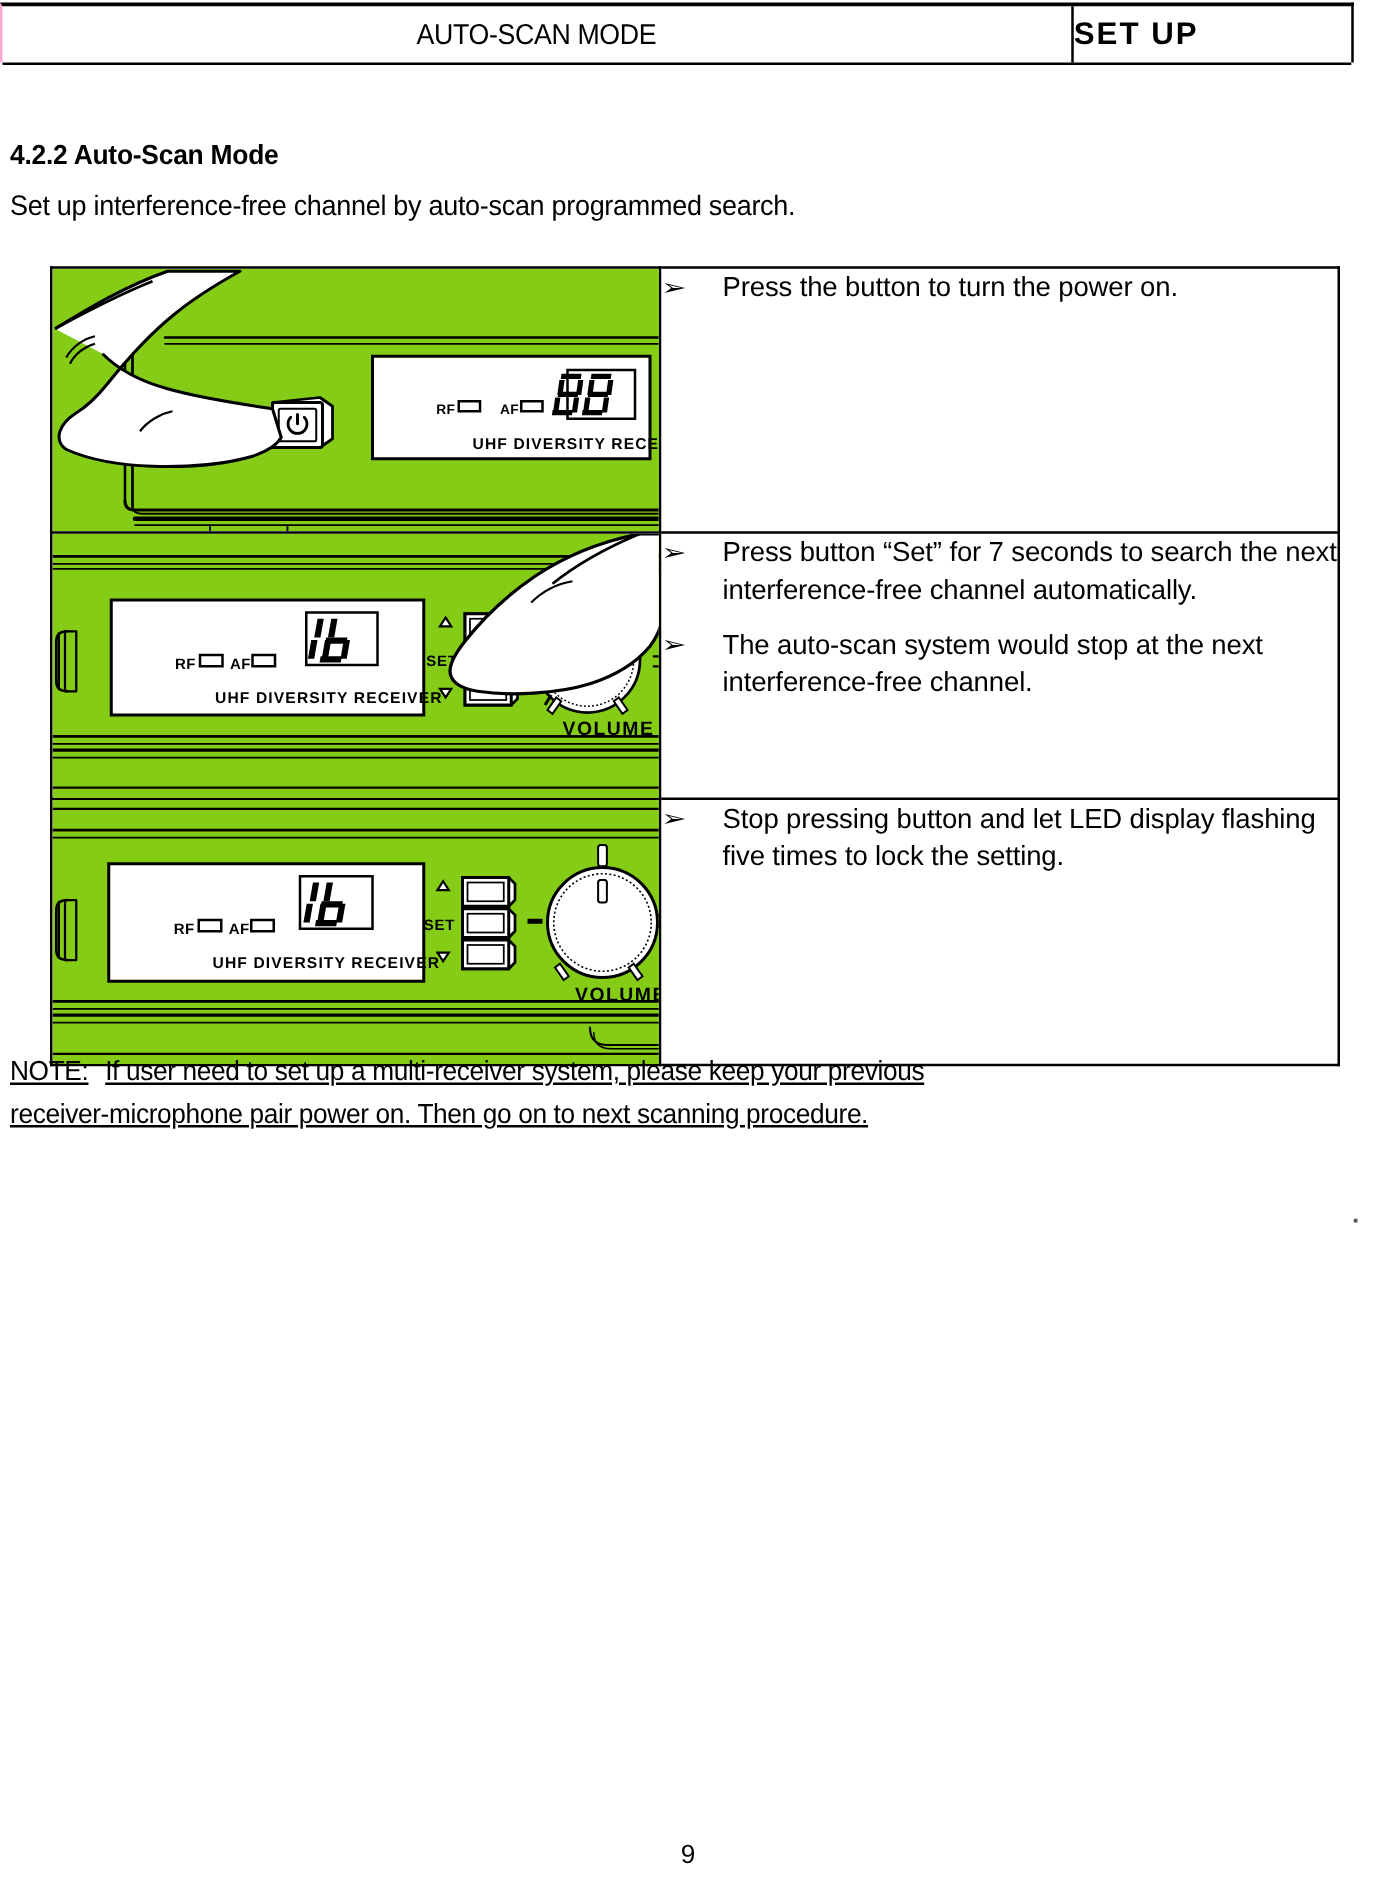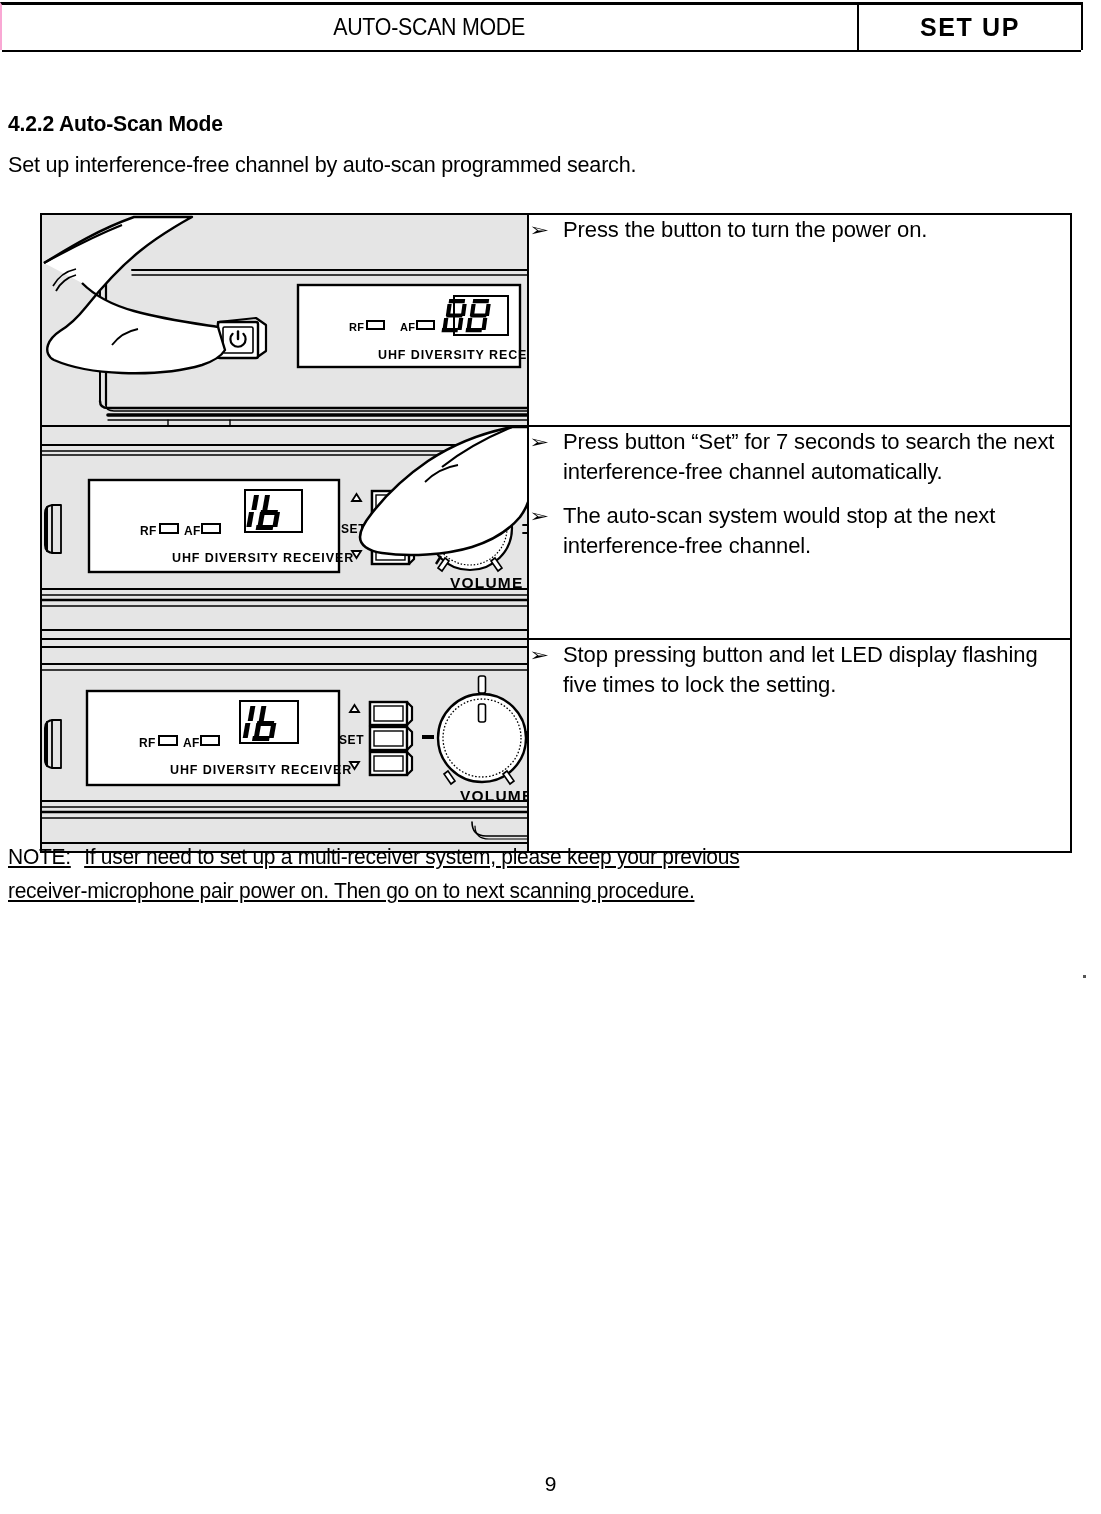--- a/index.html
+++ b/index.html
@@ -52,21 +52,20 @@
     font-size: 23px;
     letter-spacing: -0.3px;
     transform: scaleX(0.93);
     transform-origin: center;
     white-space: nowrap;
   }
   .hdr-right {
     flex: 1 1 auto;
     display: flex;
     align-items: center;
-    justify-content: center;
   }
   .hdr-right-title {
     font-size: 25px;
     font-weight: bold;
     letter-spacing: 1.6px;
     white-space: nowrap;
   }
 
   
   .section-heading {
@@ -104,21 +103,21 @@
     border: 2px solid #000;
     padding: 0;
     vertical-align: top;
   }
   .col-figure { width: 485px; }
   .col-text   { width: 541px; }
 
   .figure-cell {
     position: relative;
     overflow: hidden;
-    background: #e5e5e5;
+    background: #84cc16;
     margin-left: 24px;
   }
   .text-cell {
     padding: 20px 14px 10px 14px;
   }
 
   .bullet-row {
     display: flex;
     align-items: flex-start;
     margin-bottom: 14px;
@@ -130,20 +129,21 @@
     line-height: 30px;
     font-family: "DejaVu Sans", sans-serif;
     transform: scaleX(1.15) scaleY(0.85);
     transform-origin: left center;
   }
   .bullet-text {
     flex: 1 1 auto;
     font-size: 22px;
     line-height: 30px;
     letter-spacing: -0.1px;
+    margin-left: 15px;
   }
 
   
   .fig {
     position: relative;
     width: 100%;
     height: 100%;
   }
   .fig svg {
     display: block;

